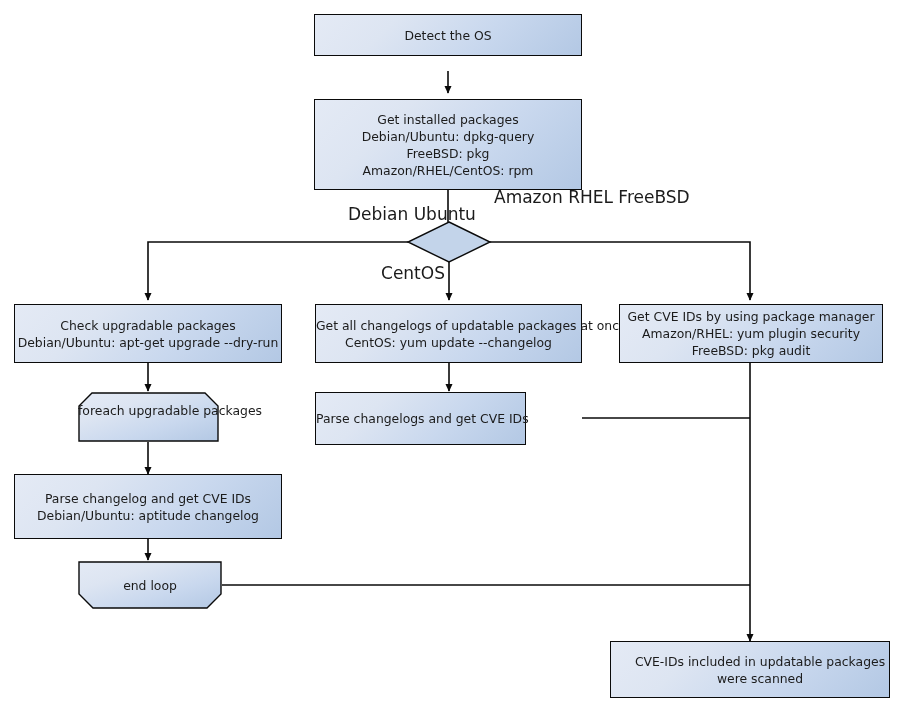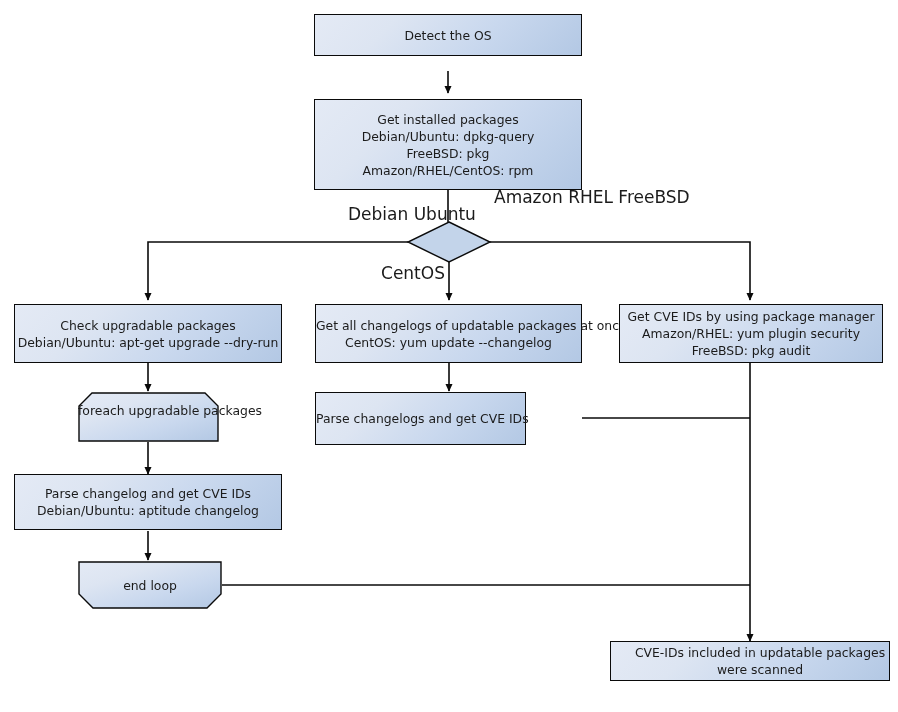--- a/index.html
+++ b/index.html
@@ -191,21 +191,21 @@
     <span>upgradable  packages</span>
   </span>
 </div>
 
 <div class="node" style="left:315px; top:392px; width:211px; height:53px;">
   <span class="txt">
     <span>Parse changelogs and get CVE IDs</span>
   </span>
 </div>
 
-<div class="node" style="left:14px; top:474px; width:268px; height:56px;">
+<div class="node" style="left:14px; top:474px; width:268px; height:65px;">
   <span class="txt">
     <span>Parse changelog and get  CVE IDs</span>
     <span>Debian/Ubuntu: aptitude changelog</span>
   </span>
 </div>
 
 <div class="node loop-end" style="left:78px; top:561px; width:144px; height:48px;">
   <svg width="144" height="48" viewBox="0 0 144 48" xmlns="http://www.w3.org/2000/svg">
     <defs>
       <linearGradient id="grad-loopend" x1="0" y1="0" x2="1" y2="1">
@@ -215,18 +215,18 @@
         <stop offset="100%" stop-color="#b3c8e4"></stop>
       </linearGradient>
     </defs>
     <polygon points="1,1 143,1 143,33 129,47 15,47 1,33" fill="url(#grad-loopend)" stroke="#0a0a0a" stroke-width="1.4"></polygon>
   </svg>
   <span class="label">
     <span>end loop</span>
   </span>
 </div>
 
-<div class="node" style="left:610px; top:641px; width:280px; height:40px;padding-left:20px;">
+<div class="node" style="left:610px; top:641px; width:280px; height:57px;padding-left:20px;">
   <span class="txt">
     <span>CVE-IDs included in updatable packages</span>
     <span>were scanned</span>
   </span>
 </div>
 
 </body></html>

